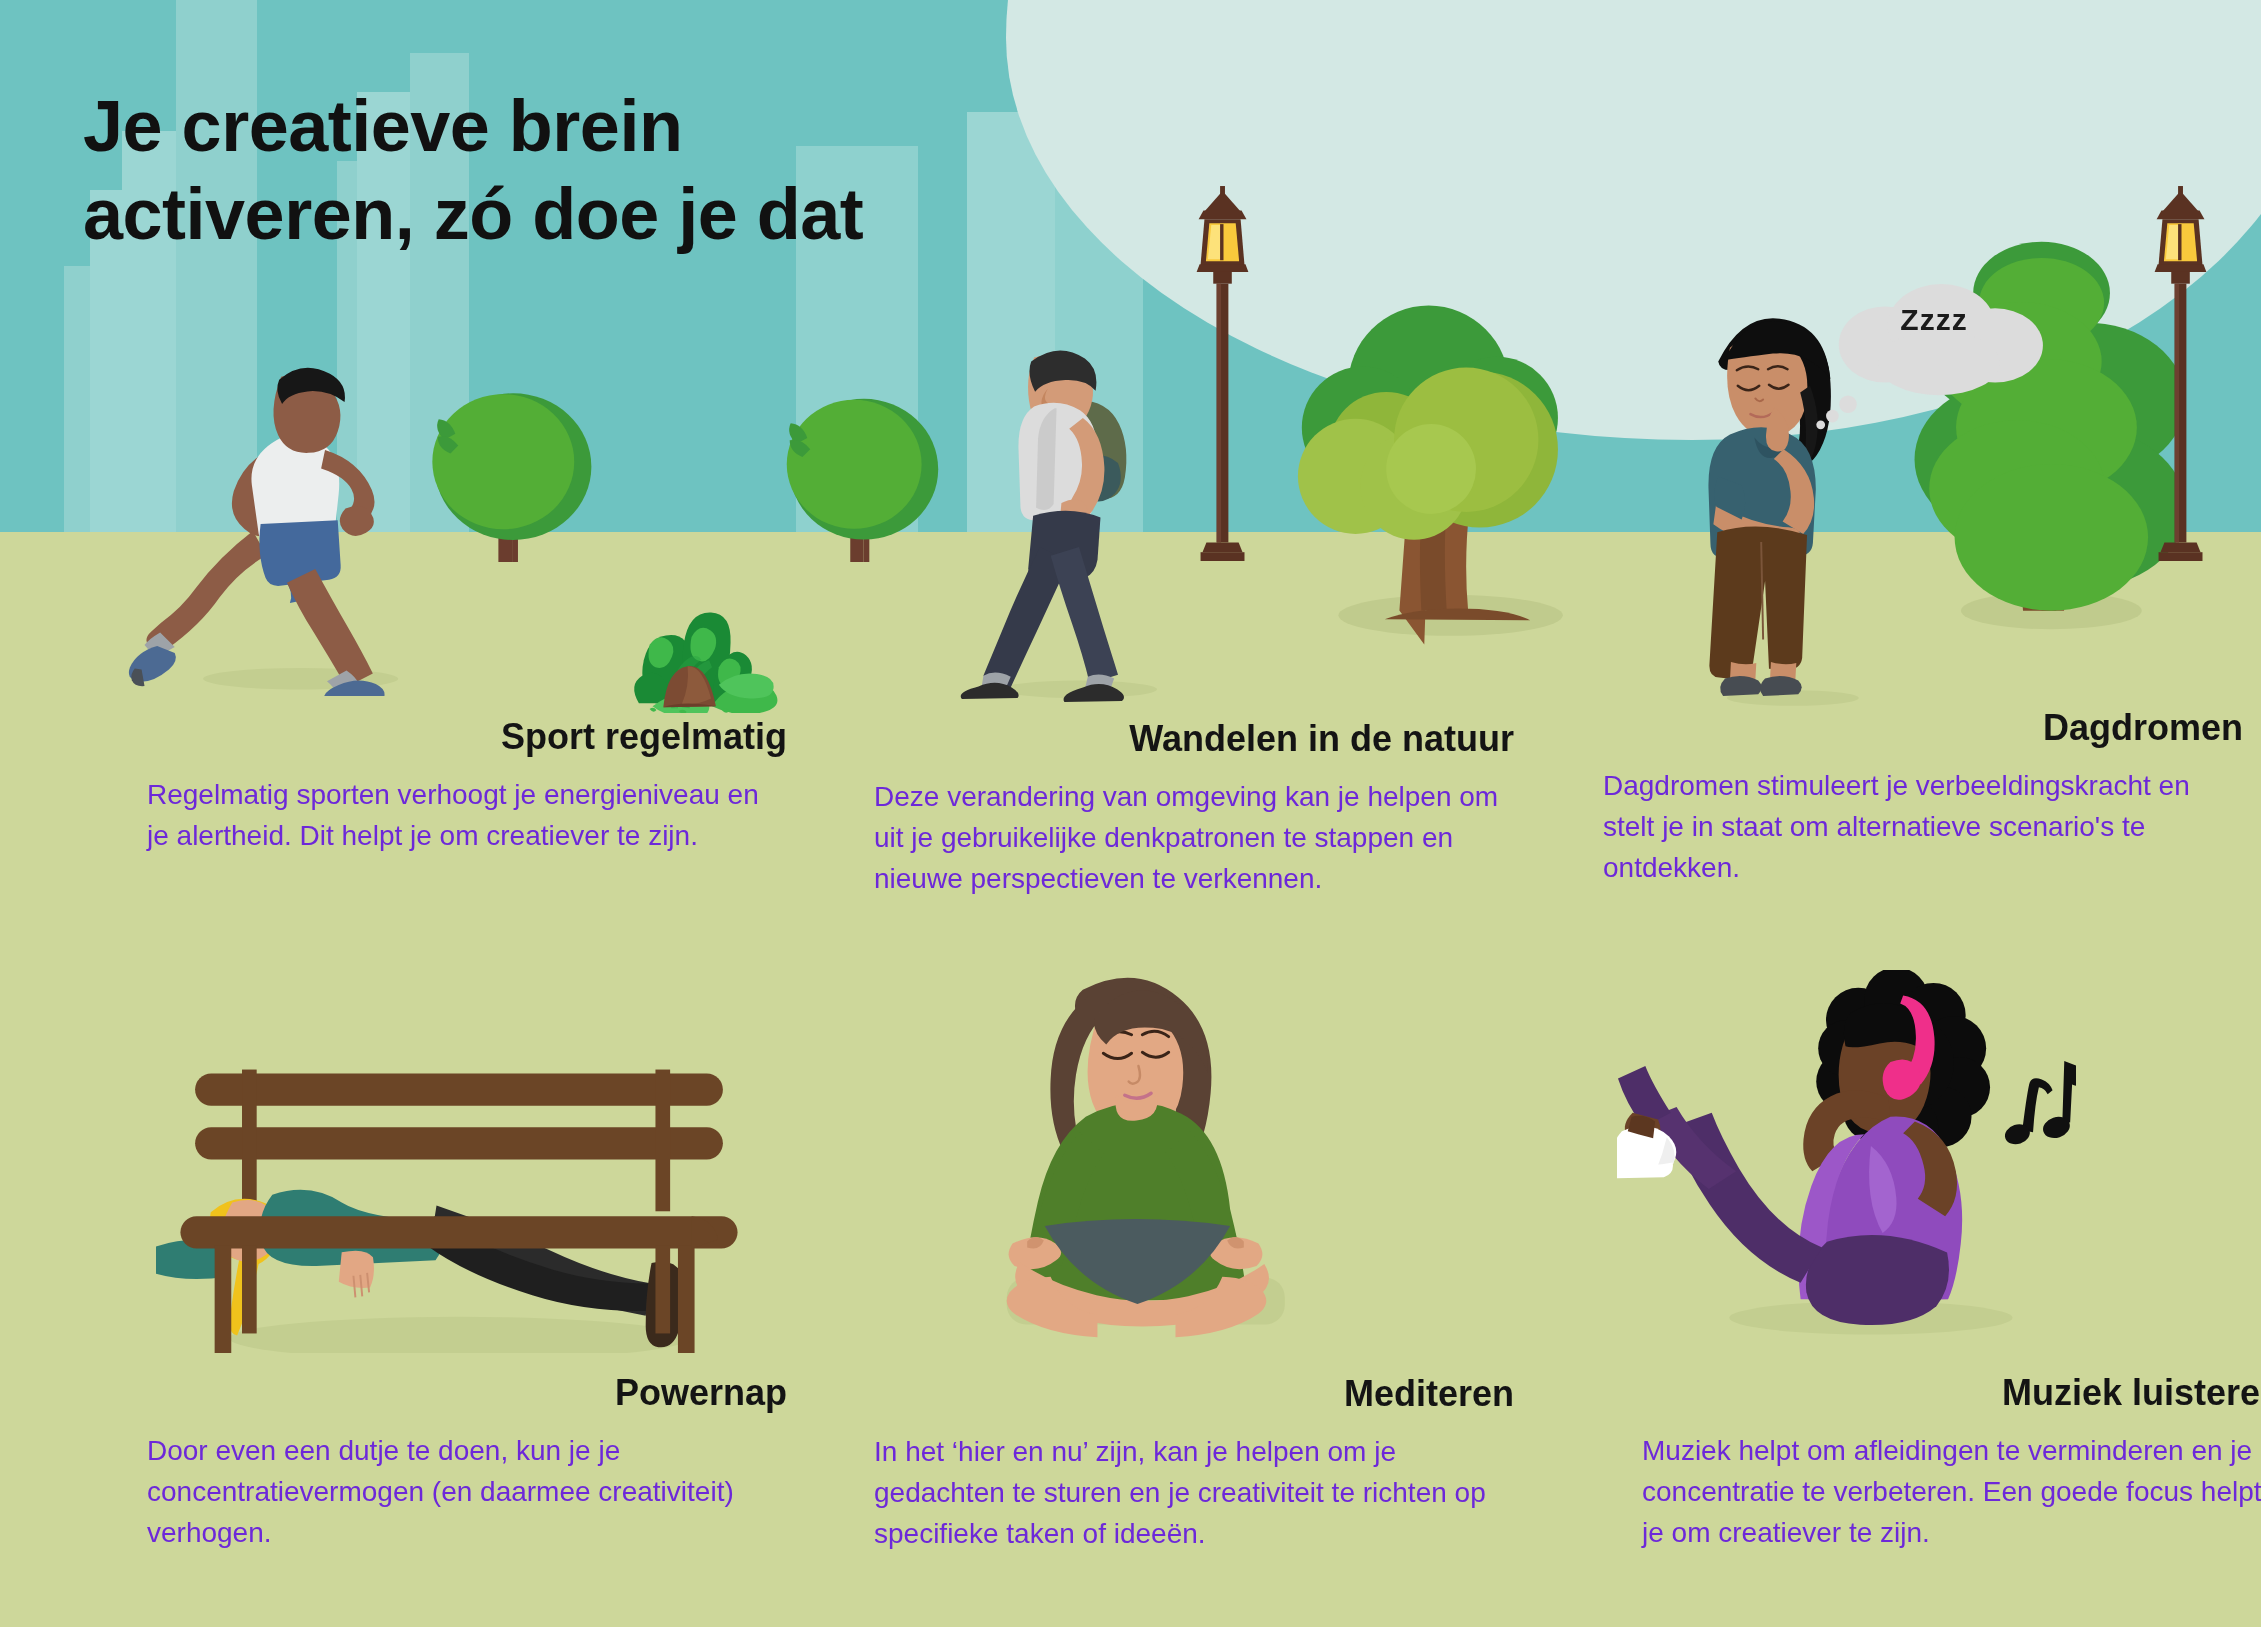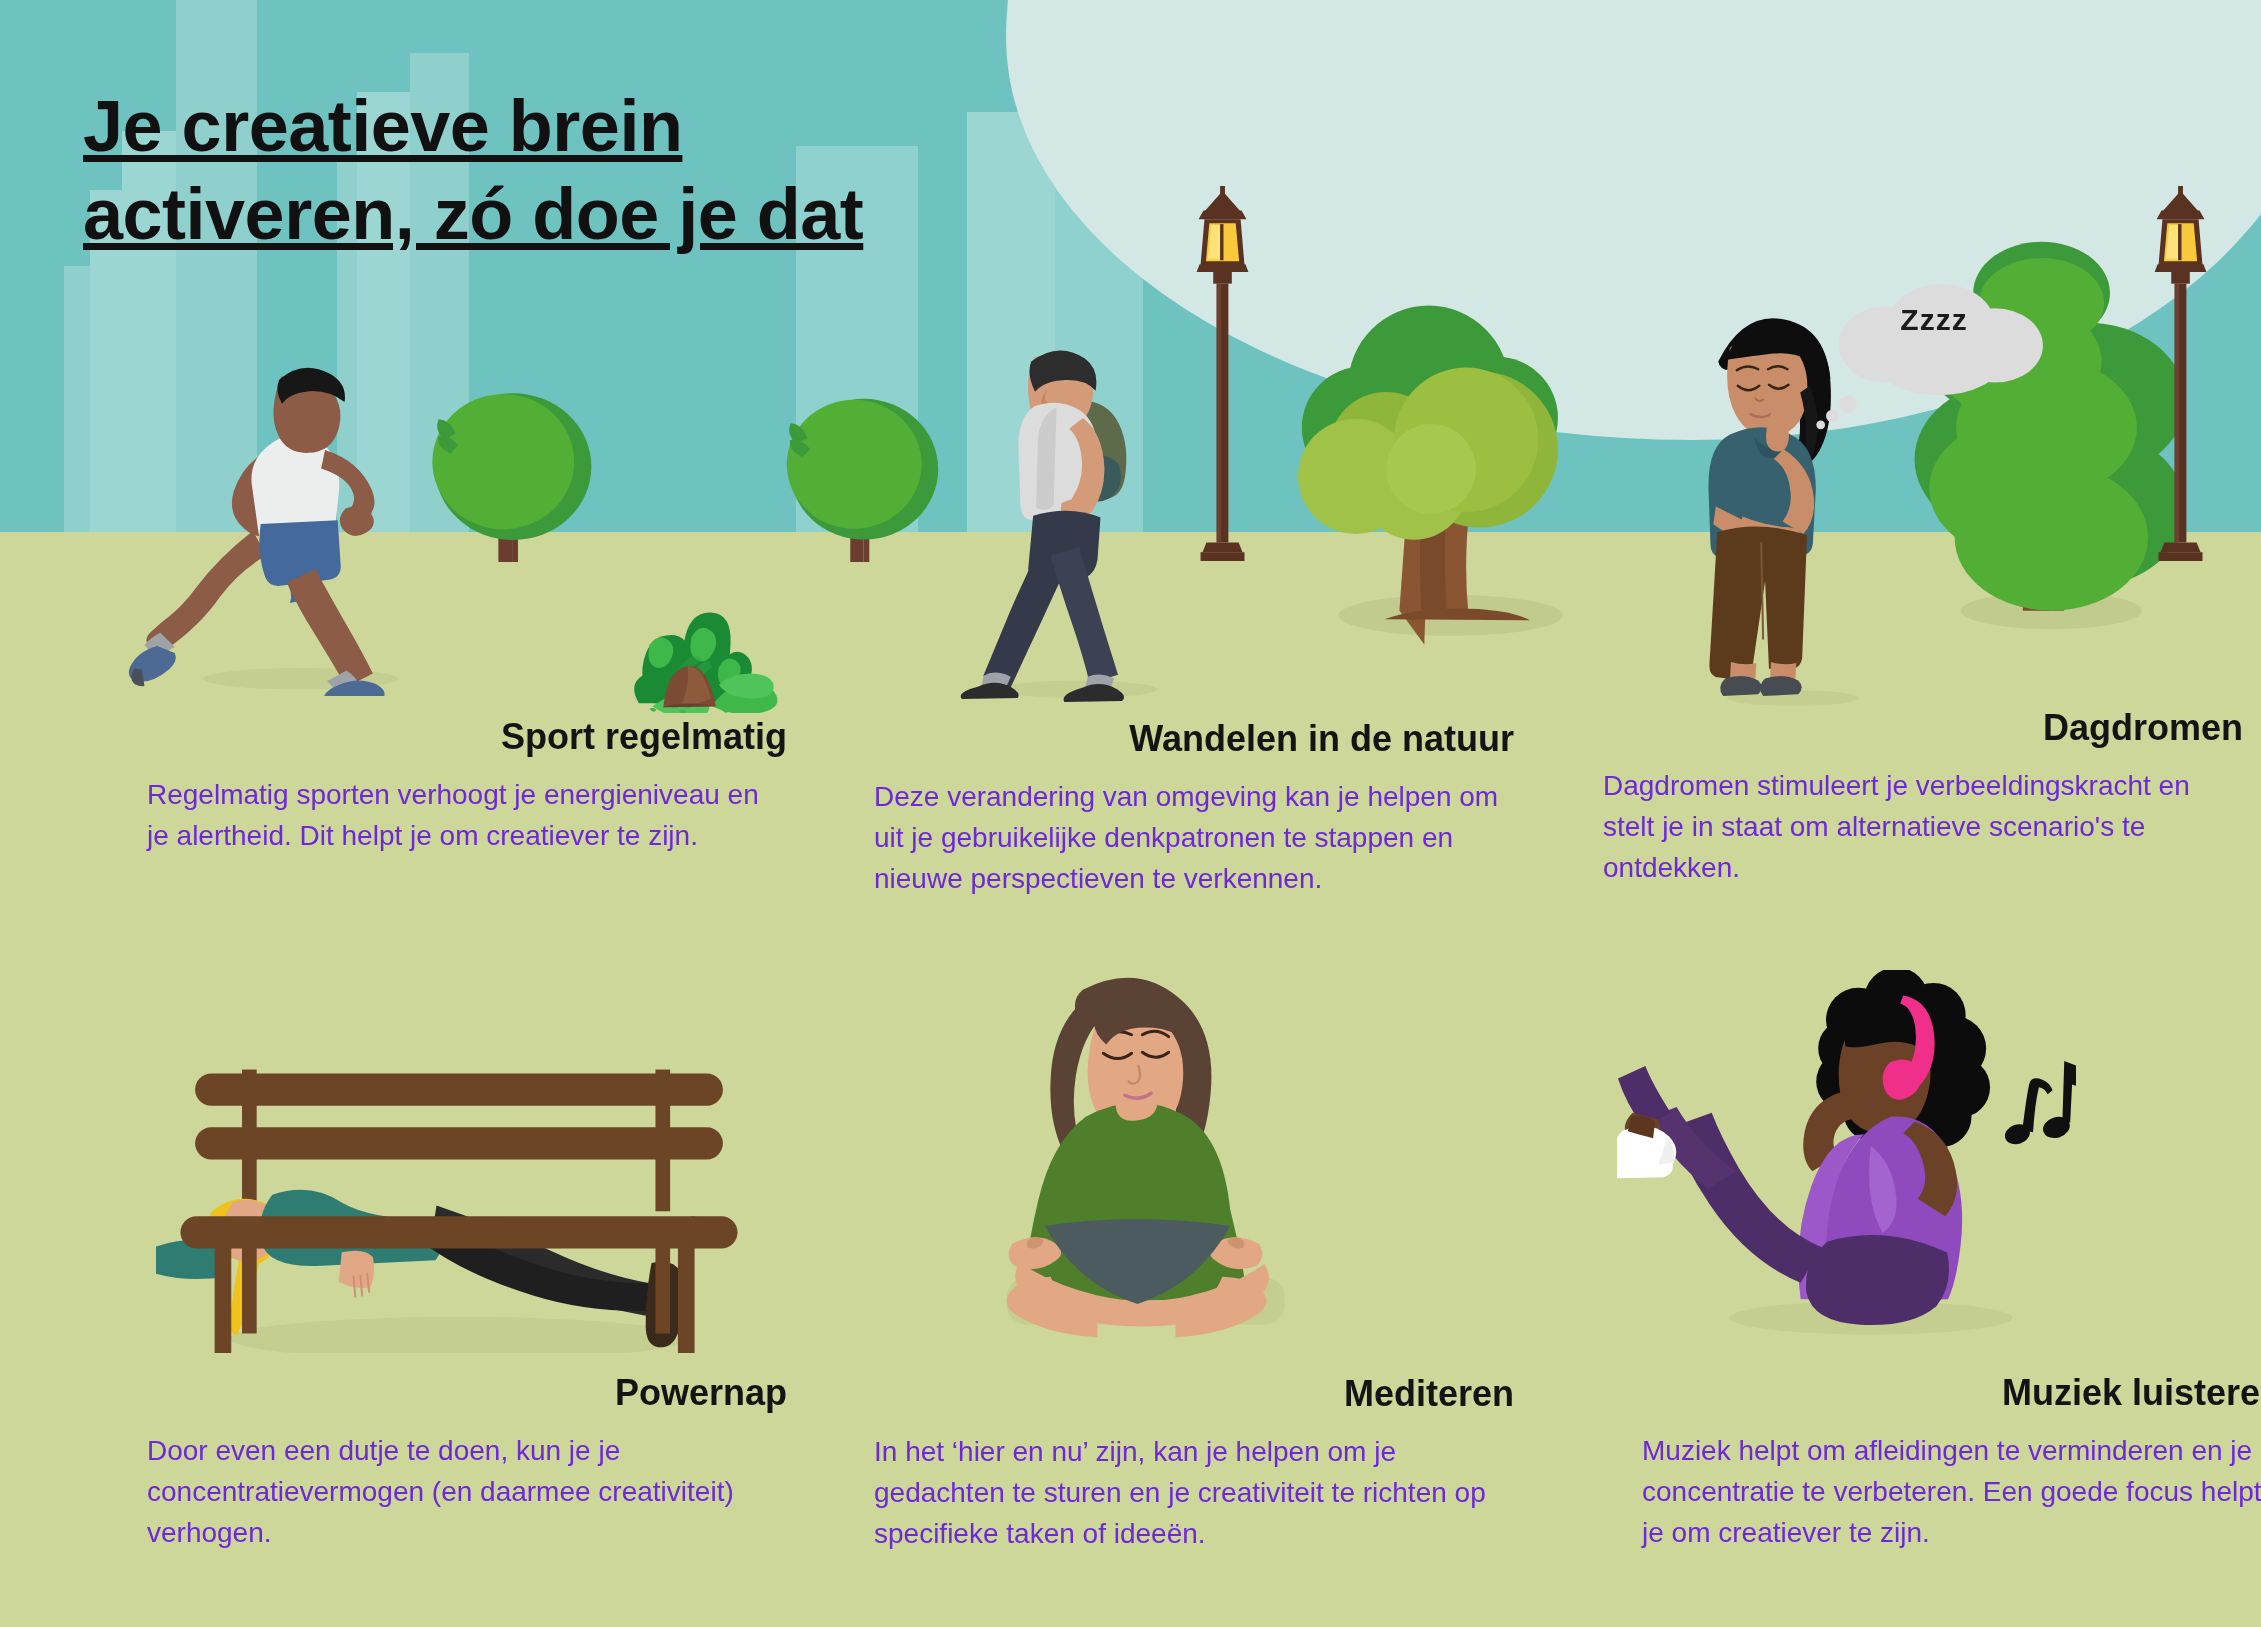--- a/index.html
+++ b/index.html
@@ -40,21 +40,20 @@
     background:#cdd79a;
   }
 
   
   .title{
     position:absolute; left:83px; top:83px;
     width:1124px;
     font-size:72px; line-height:1.22; font-weight:bold;
     color:#111111; letter-spacing:-0.5px;
     white-space:pre-line;
-    text-decoration:underline;
   }
 
   
   .card{position:absolute; width:640px;}
   .card h2{
     margin:0 0 18.6px 0;
     font-size:36px; line-height:1.1; font-weight:bold; color:#141414;text-align:right;
   }
   .card p{
     margin:0;

